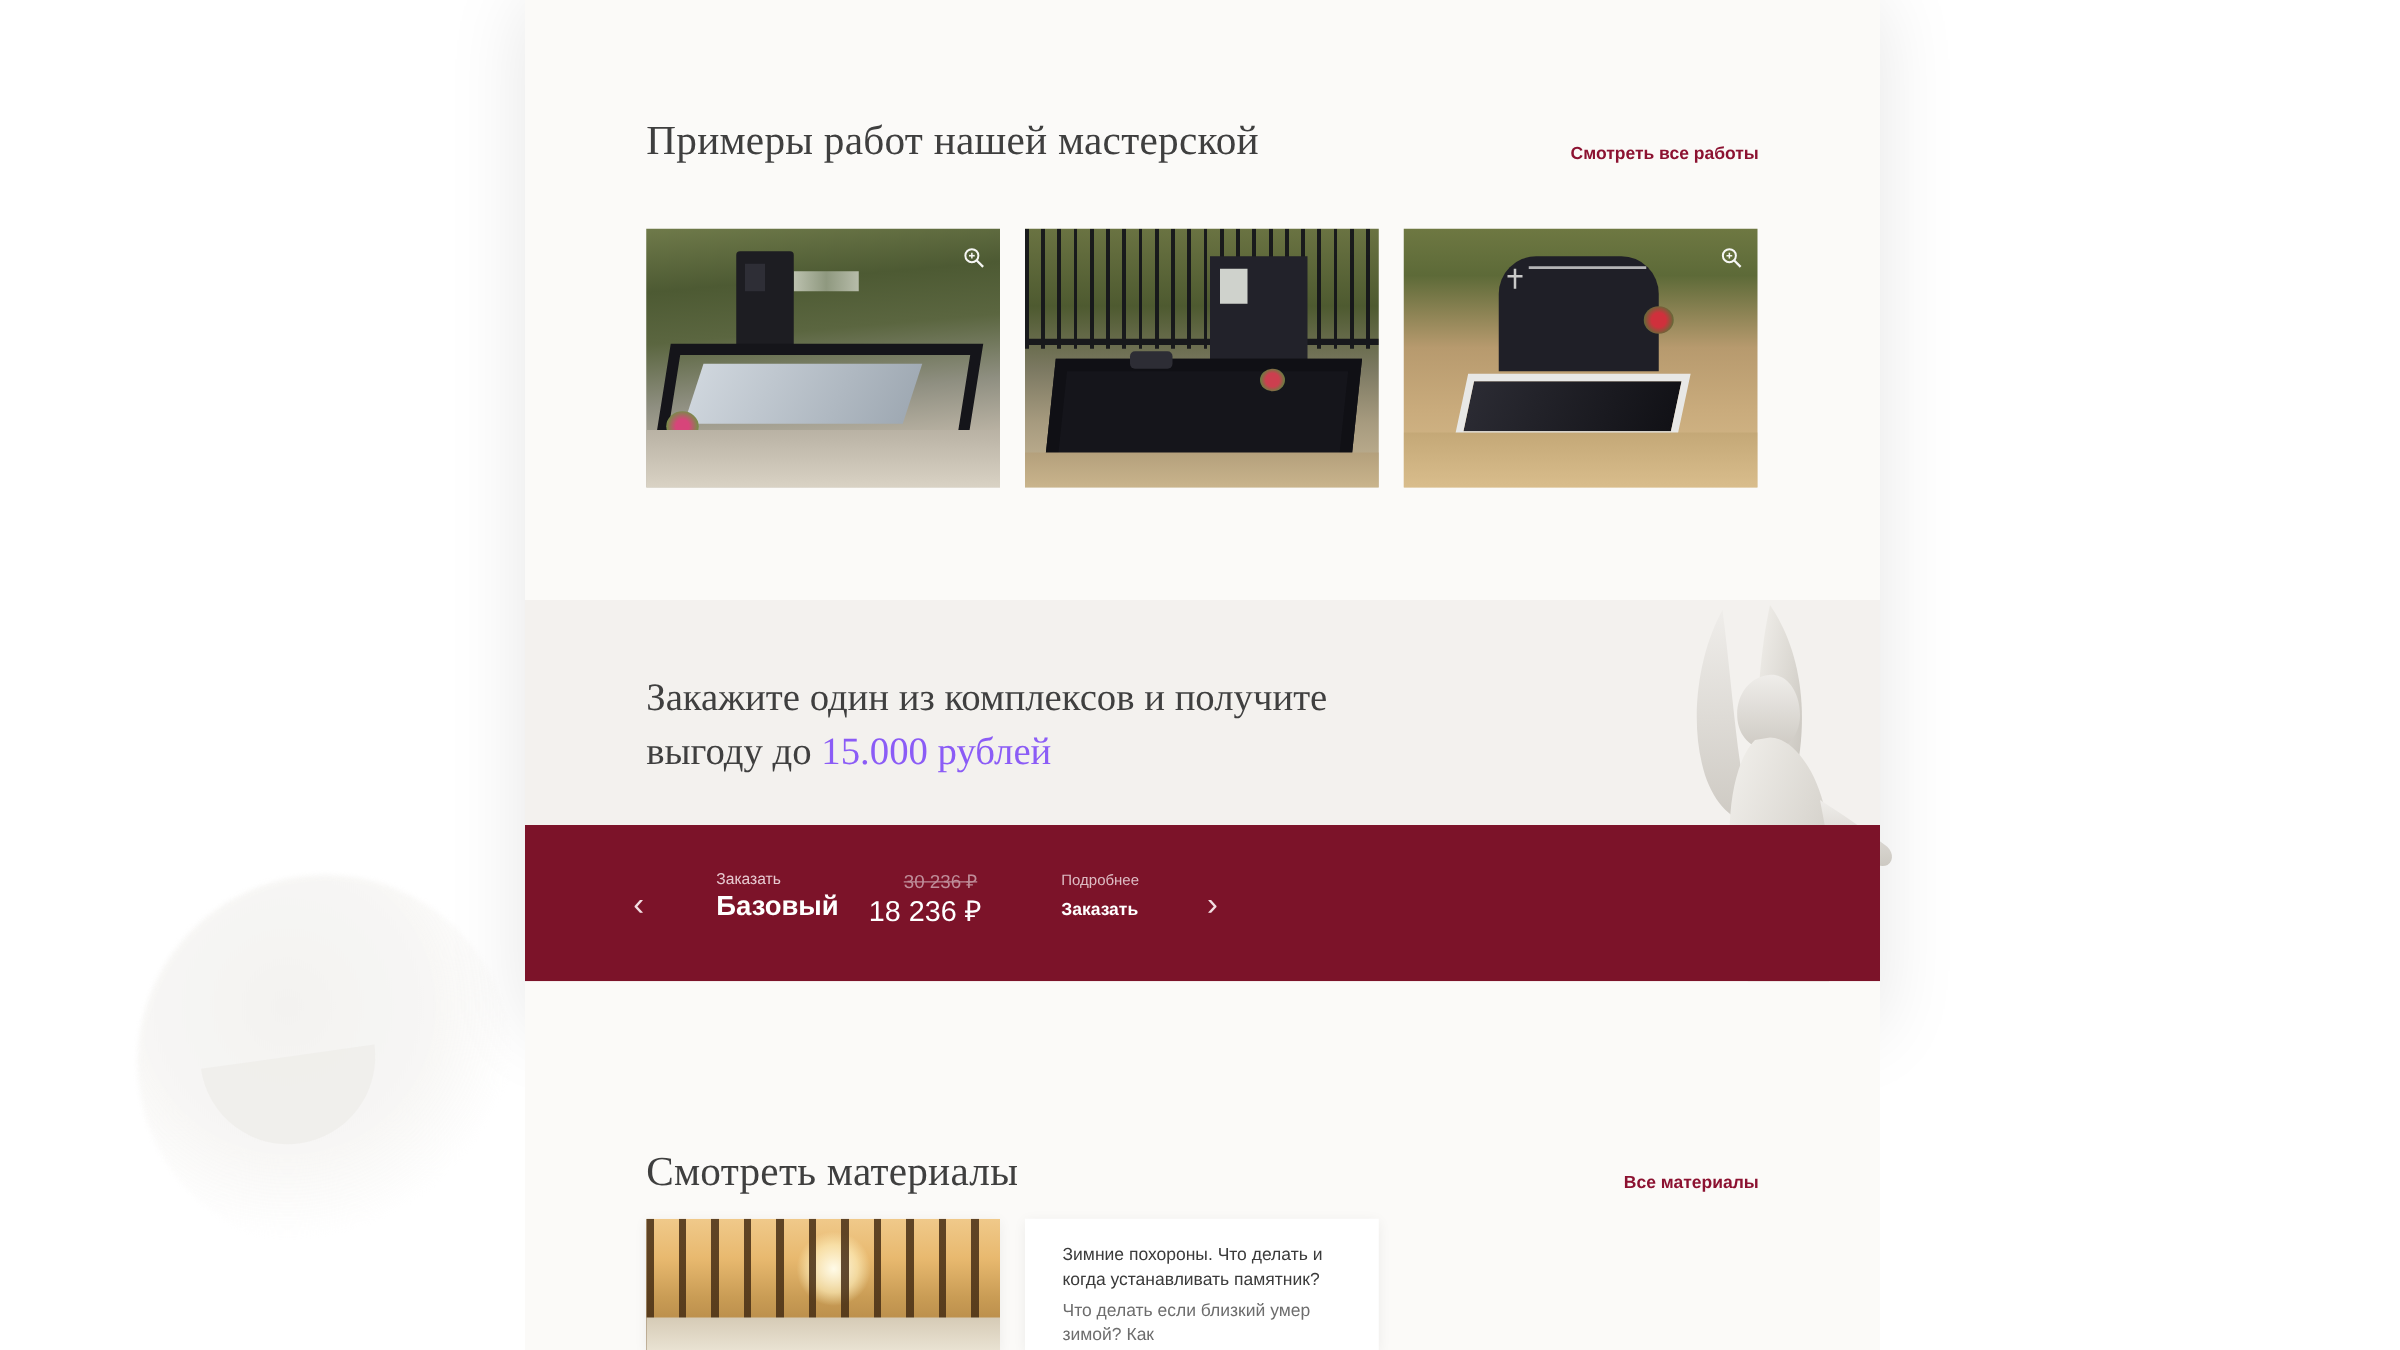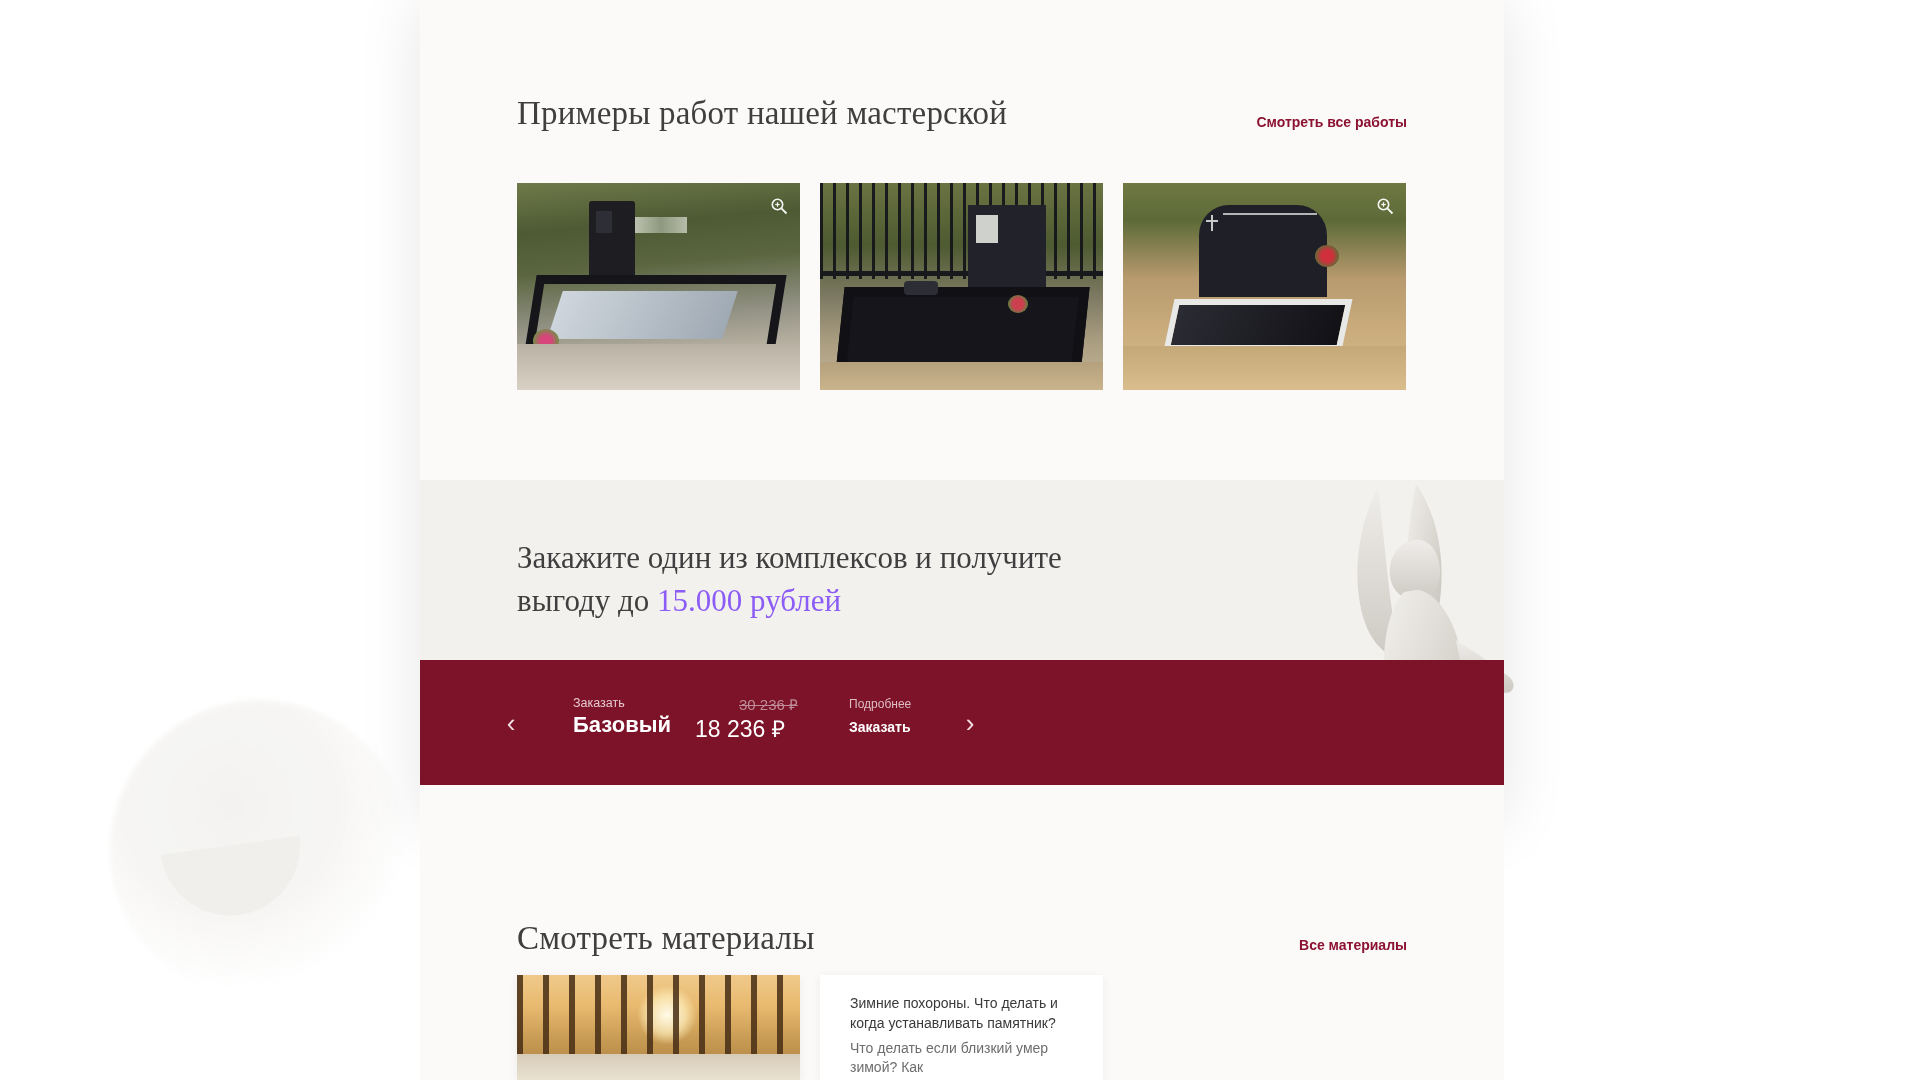--- a/index.html
+++ b/index.html
@@ -139,21 +139,21 @@
     width:26px; height:26px; cursor:pointer;
     color:#f2dfe3;
     display:flex; align-items:center; justify-content:center;
     font-size:26px; line-height:1; font-weight:300;
   }
   .arrow-prev { left:78px; }
   .arrow-next { left:537px; }
 
   .cx-label { position:absolute; left:153px; top:36px; font-size:12.5px; color:#e7c9d0; }
   .cx-name { position:absolute; left:153px; top:52px; font-size:22px; font-weight:700; color:#fff; }
-  .price-old { position:absolute; left:303px; top:34px; font-size:15px; color:#bf8d99; text-decoration:line-through;margin-left:16px; }
+  .price-old { position:absolute; left:303px; top:34px; font-size:15px; color:#bf8d99; text-decoration:line-through; }
   .price-new { position:absolute; left:275px; top:52px; font-size:23px; color:#fff; }
   .more-label { position:absolute; left:429px; top:37px; font-size:12px; color:#ddbcc3; }
   .order-btn {
     position:absolute; left:429px; top:59px;
     font-size:14px; font-weight:700; color:#fff;
     background:none; border:none; padding:0; cursor:pointer;
     font-family:"Liberation Sans", sans-serif;
   }
 
   

